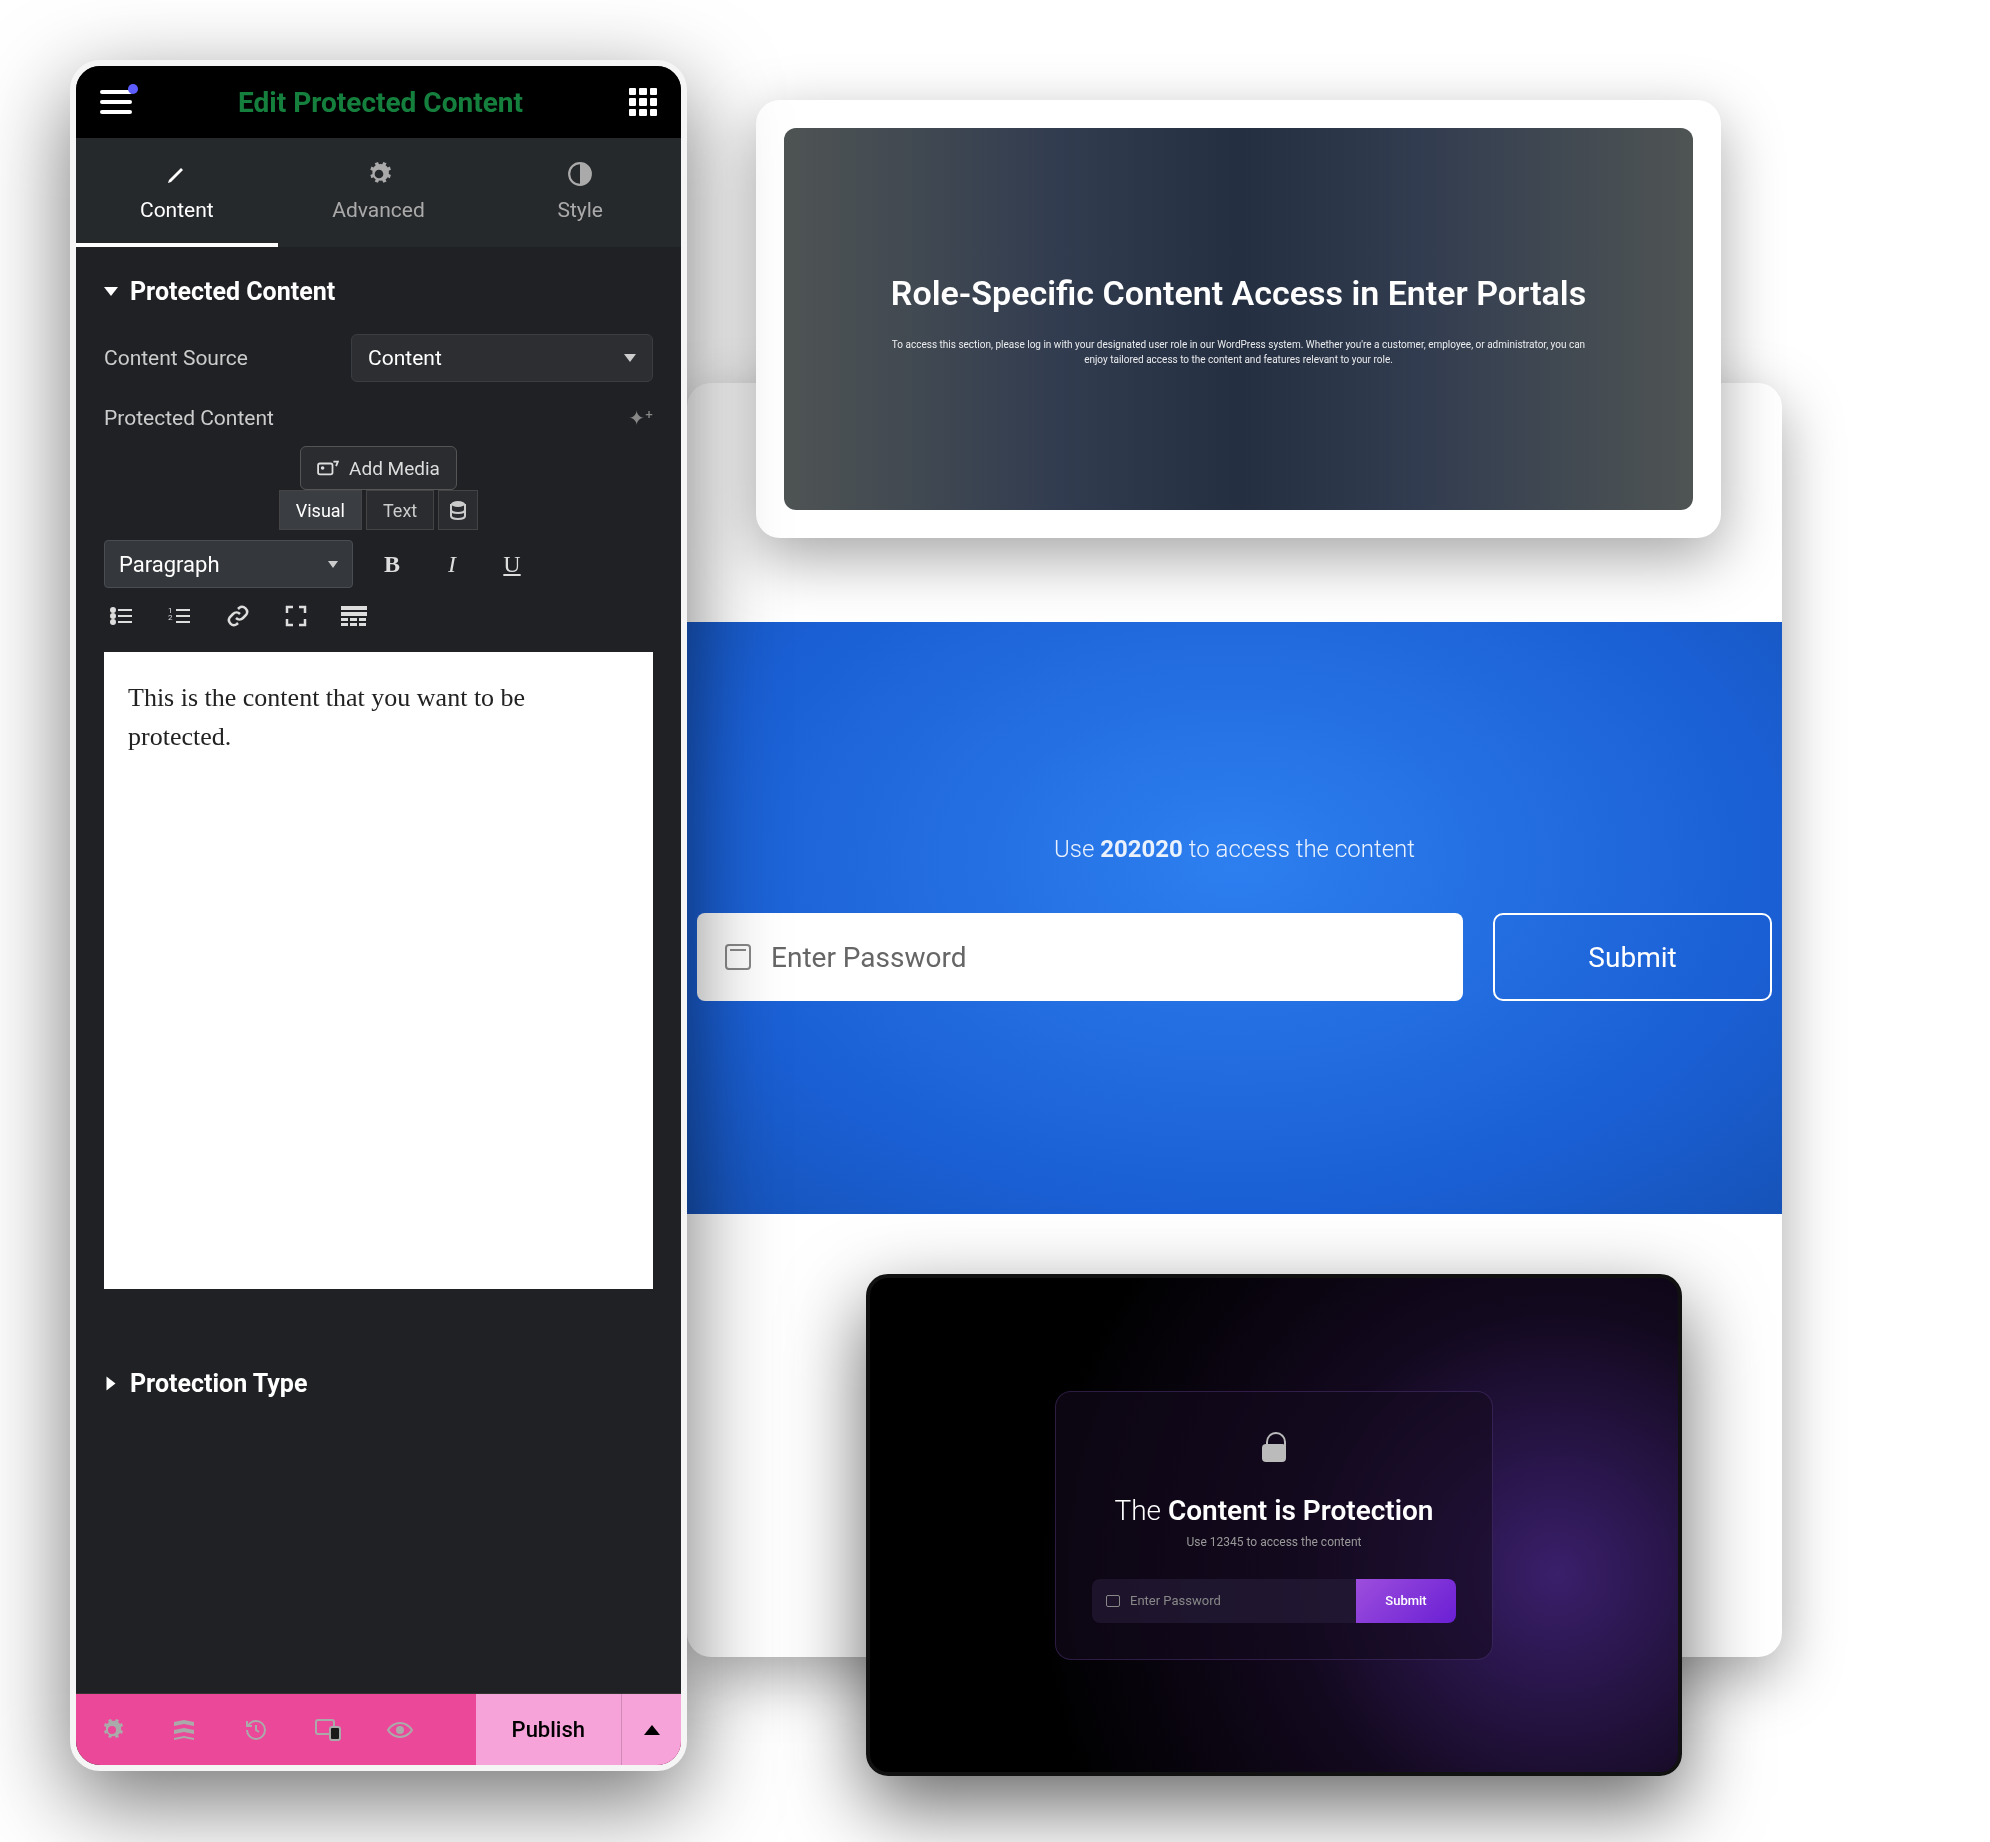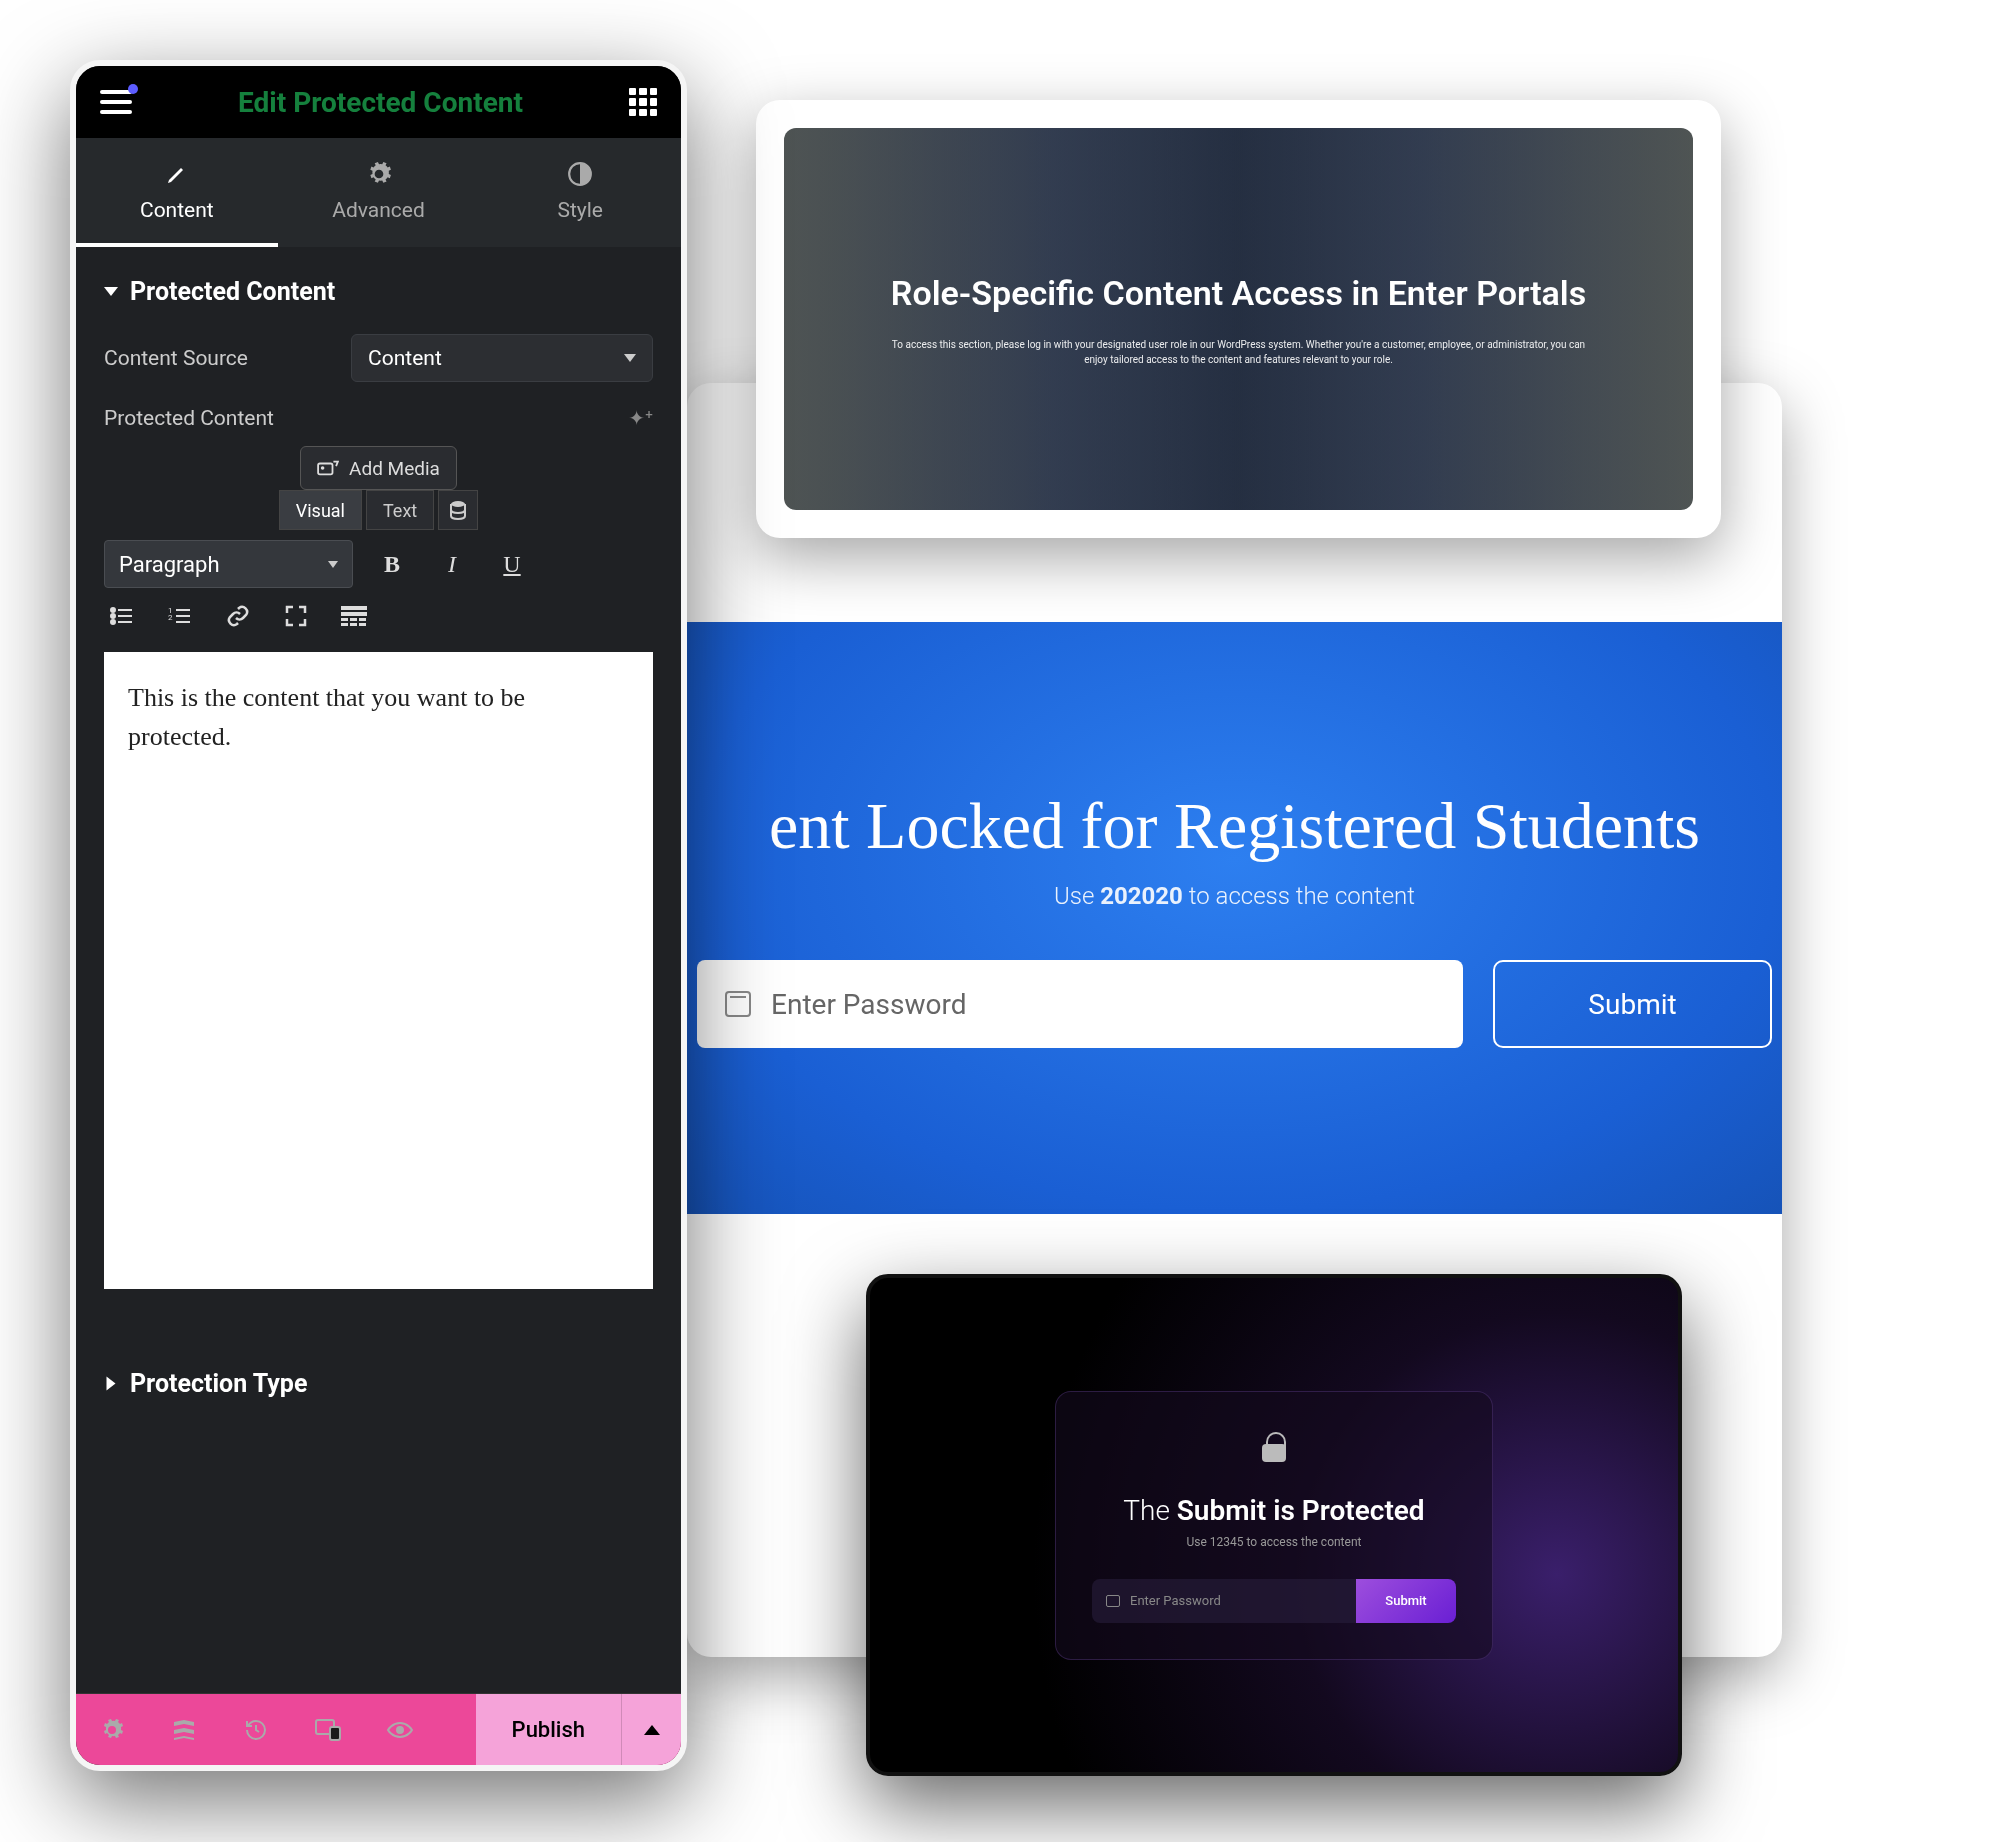--- a/index.html
+++ b/index.html
@@ -442,38 +442,37 @@
 <div class="bg-card"></div>
 
 <div class="preview-top">
   <div class="hero">
     <h2>Role-Specific Content Access in Enter Portals</h2>
     <p>To access this section, please log in with your designated user role in our WordPress system. Whether you're a customer, employee, or administrator, you can enjoy tailored access to the content and features relevant to your role.</p>
   </div>
 </div>
 
 <div class="preview-mid">
-  <h1>ent Locked for Registered Students</h1>
   <div class="subtext">
     <span>Use </span><b>202020</b><span> to access the content</span>
   </div>
   <div class="form-row">
     <div class="pw-input">
       <span class="ic"></span>
       <span>Enter Password</span>
     </div>
     <div class="submit-btn">Submit</div>
   </div>
 </div>
 
 <div class="preview-bot">
   <div class="inner">
     <div class="lock-ic"></div>
     <h3>
-      <span>The </span><b>Submit is Protected</b>
+      <span>The </span><b>Content is Protection</b>
     </h3>
     <div class="sub">Use 12345 to access the content</div>
     <div class="form">
       <div class="inp">
         <span class="ic"></span>
         <span>Enter Password</span>
       </div>
       <div class="btn">Submit</div>
     </div>
   </div>

